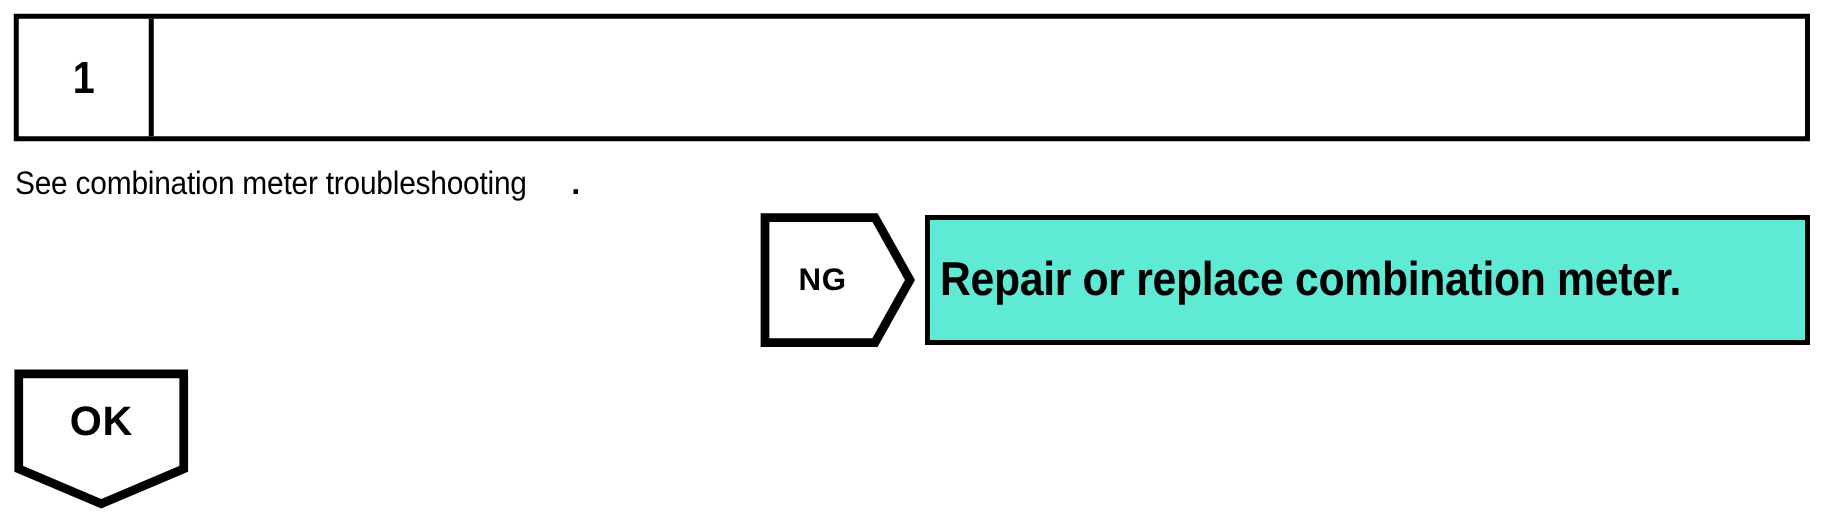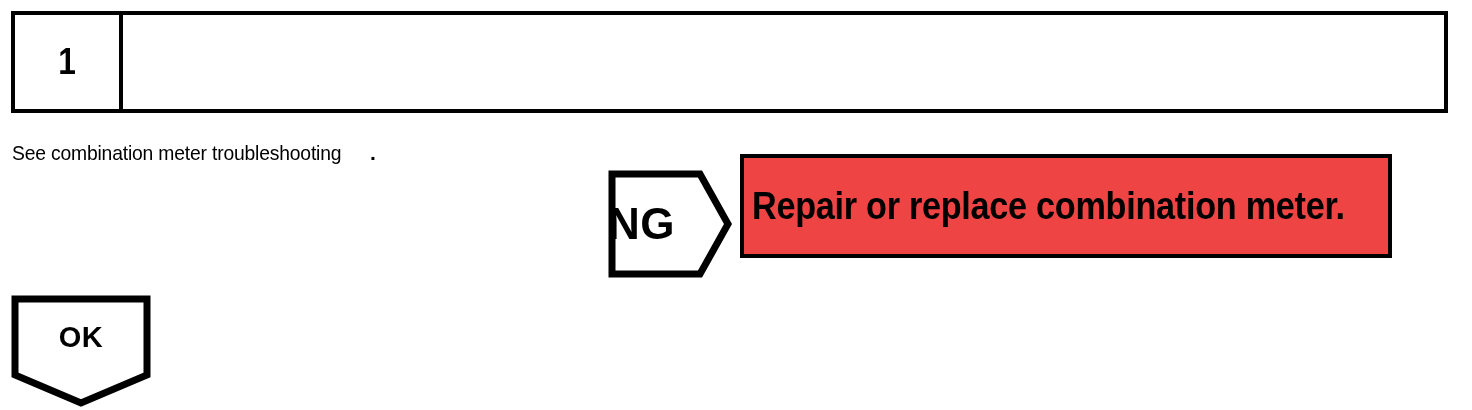--- a/index.html
+++ b/index.html
@@ -64,22 +64,22 @@
   .step-title span {
     display: inline-block;
     transform: scaleX(0.9);
     transform-origin: left center;
   }
 
   
   .note-line {
     position: absolute;
     left: 12px;
-    top: 141px;
-    font-size: 21px;
+    top: 131px;
+    font-size: 26px;
     font-weight: normal;
     letter-spacing: -0.2px;
     white-space: nowrap;
   }
   .note-line .note-text {
     display: inline-block;
     transform: scaleX(0.92);
     transform-origin: left center;
   }
   .note-line .note-period {
@@ -100,37 +100,37 @@
     height: 108px;
   }
   .ng-label {
     position: absolute;
     left: 608px;
     top: 170px;
     width: 100px;
     height: 108px;
     display: flex;
     align-items: center;
-    justify-content: flex-start;
-    font-size: 44px;
+    justify-content: center;
+    font-size: 25px;
     font-weight: bold;
     letter-spacing: 0.5px;
     pointer-events: none;
   }
 
   
   .result-box {
     position: absolute;
     left: 740px;
-    top: 154px;
-    width: 652px;
+    top: 172px;
+    width: 708px;
     height: 104px;
     box-sizing: border-box;
     border: 4px solid #000;
-    background: #ef4444;
+    background: #5eead4;
     display: flex;
     align-items: center;
   }
   .result-text {
     margin-left: 8px;
     font-size: 38px;
     font-weight: bold;
     letter-spacing: -0.3px;
     white-space: nowrap;
     display: inline-block;
@@ -153,21 +153,21 @@
   }
   .ok-label {
     position: absolute;
     left: 11px;
     top: 295px;
     width: 140px;
     height: 84px;
     display: flex;
     align-items: center;
     justify-content: center;
-    font-size: 29px;
+    font-size: 33px;
     font-weight: bold;
     letter-spacing: 0.5px;
     pointer-events: none;
   }
 </style>
 </head>
 <body>
 
 <div id="page">
 

